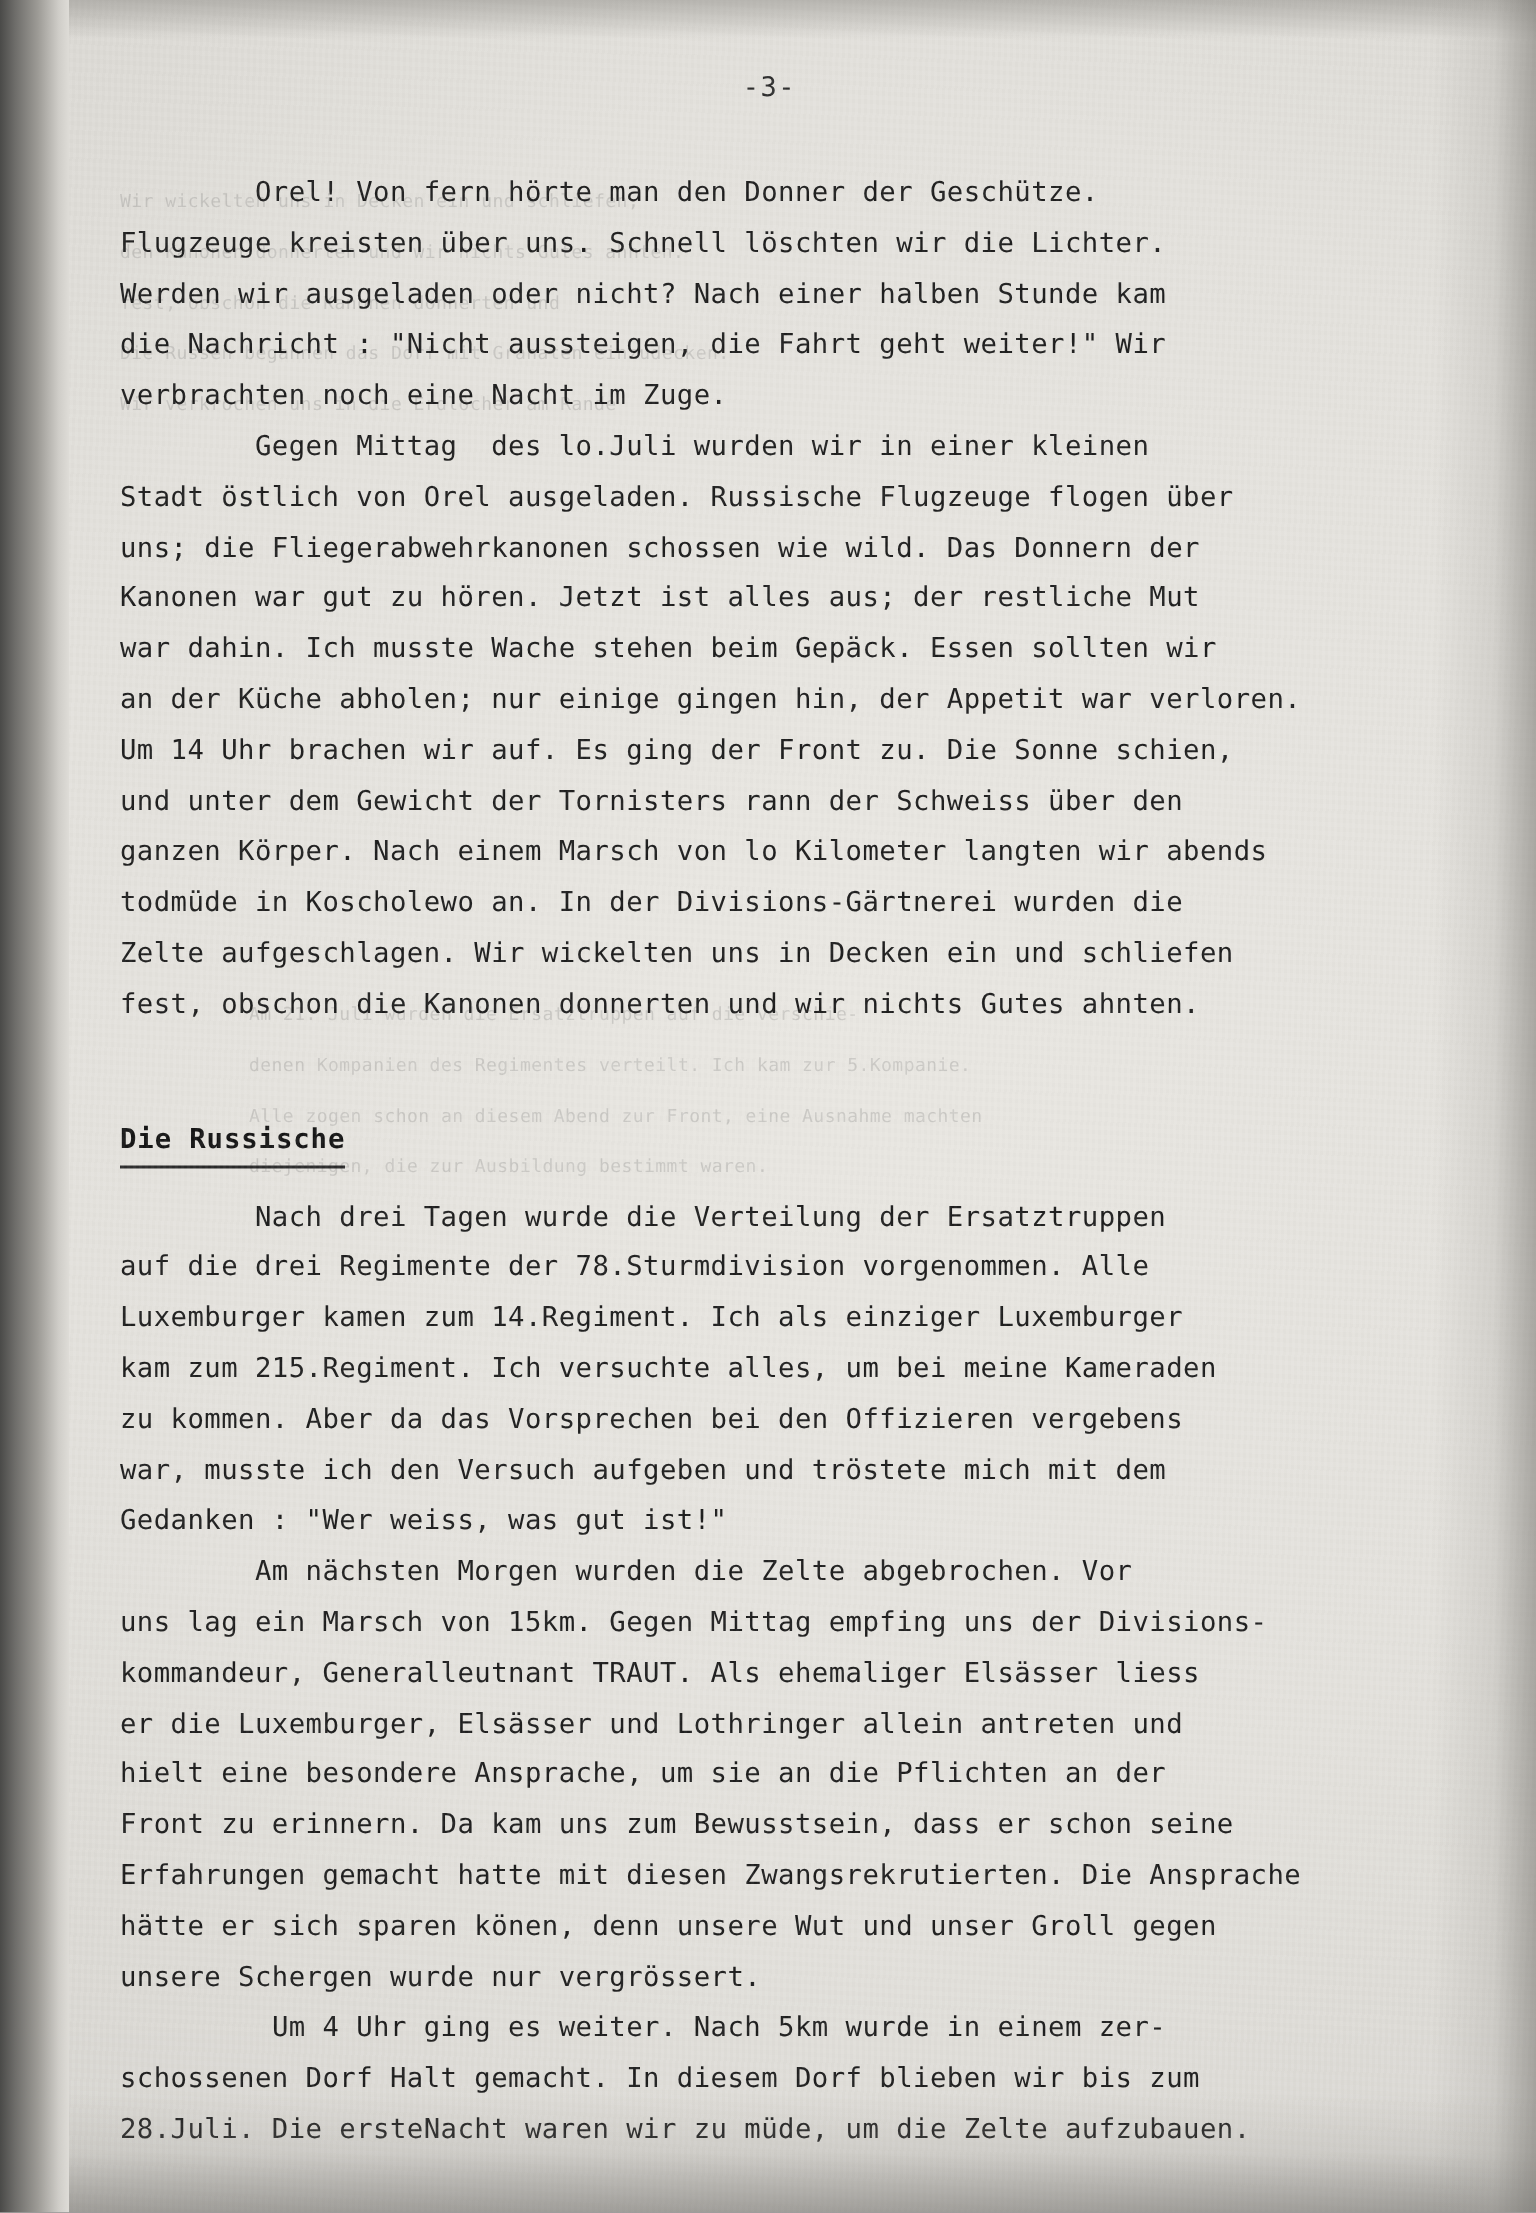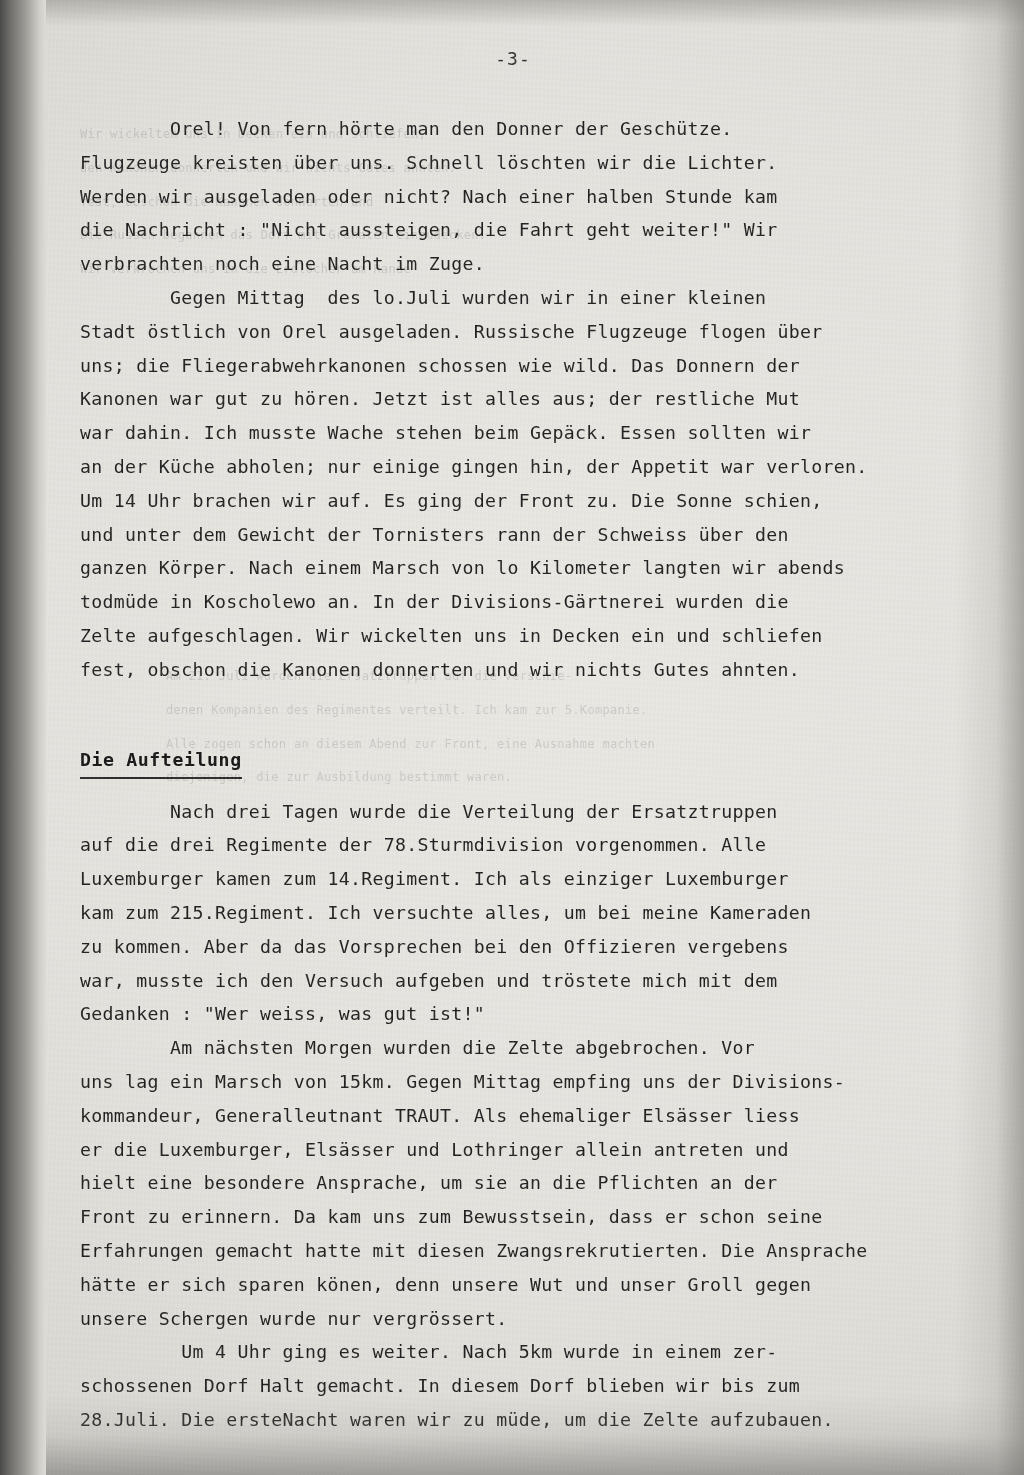--- a/index.html
+++ b/index.html
@@ -162,21 +162,21 @@
 war dahin. Ich musste Wache stehen beim Gepäck. Essen sollten wir
 an der Küche abholen; nur einige gingen hin, der Appetit war verloren.
 Um 14 Uhr brachen wir auf. Es ging der Front zu. Die Sonne schien,
 und unter dem Gewicht der Tornisters rann der Schweiss über den
 ganzen Körper. Nach einem Marsch von lo Kilometer langten wir abends
 todmüde in Koscholewo an. In der Divisions-Gärtnerei wurden die
 Zelte aufgeschlagen. Wir wickelten uns in Decken ein und schliefen
 fest, obschon die Kanonen donnerten und wir nichts Gutes ahnten.</p>
 
       <div class="section-wrap">
-        <h2 class="section">Die Aufteilung</h2>
+        <h2 class="section">Die Russische</h2>
       </div>
 
       <p class="para">        Nach drei Tagen wurde die Verteilung der Ersatztruppen
 auf die drei Regimente der 78.Sturmdivision vorgenommen. Alle
 Luxemburger kamen zum 14.Regiment. Ich als einziger Luxemburger
 kam zum 215.Regiment. Ich versuchte alles, um bei meine Kameraden
 zu kommen. Aber da das Vorsprechen bei den Offizieren vergebens
 war, musste ich den Versuch aufgeben und tröstete mich mit dem
 Gedanken : "Wer weiss, was gut ist!"</p>
       <p class="para">        Am nächsten Morgen wurden die Zelte abgebrochen. Vor

